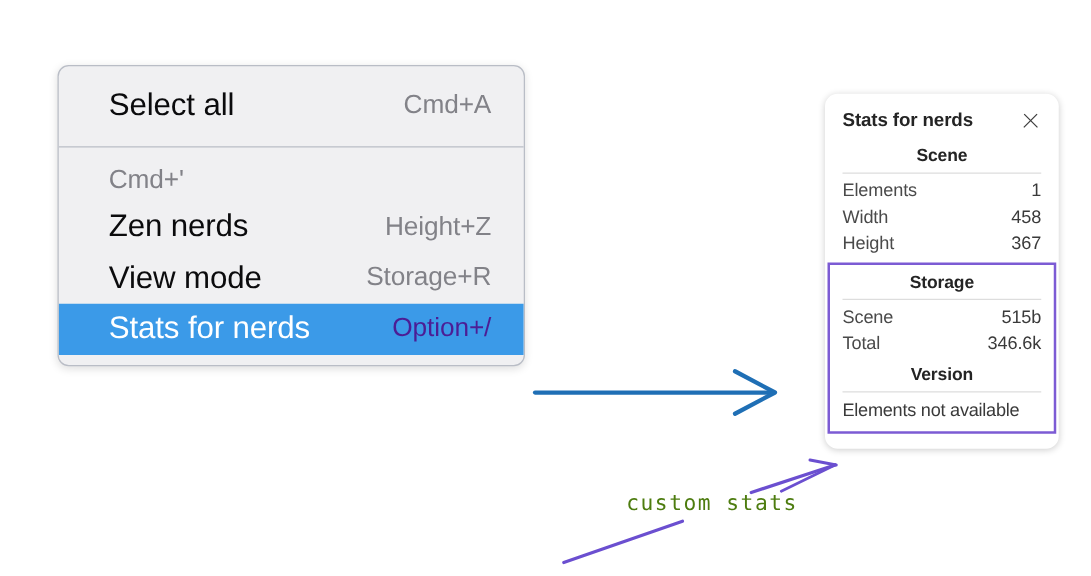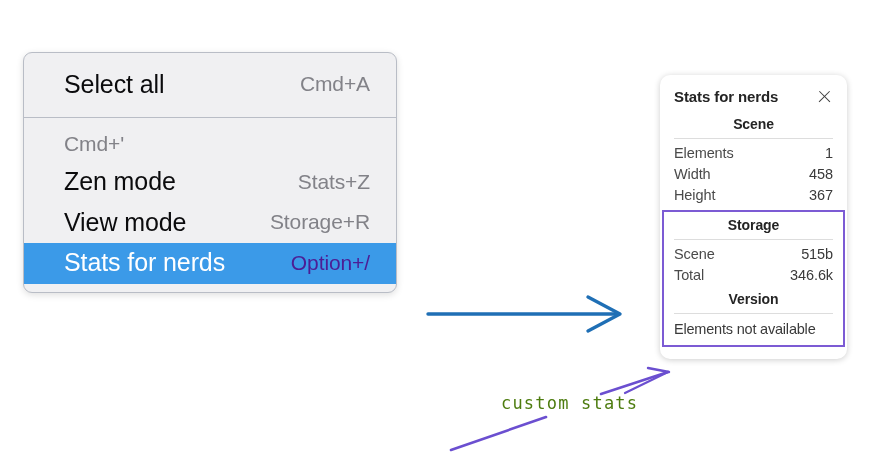--- a/index.html
+++ b/index.html
@@ -12,21 +12,21 @@
     height: 461px;
     position: relative;
     overflow: hidden;
     font-family: "Liberation Sans", sans-serif;
     -webkit-font-smoothing: antialiased;
   }
 
   
   .context-menu {
     position: absolute;
-    left: 23px;
+    left: 46px;
     top: 52px;
     width: 374px;
     background: #f0f0f2;
     border: 1px solid #b9bdc6;
     border-radius: 9px;
     box-shadow: 0 2px 7px rgba(0,0,0,0.13);
     overflow: hidden;
     box-sizing: border-box;
   }
   .menu-group {
@@ -190,22 +190,22 @@
     </div>
   </div>
 
   <div class="menu-sep"></div>
 
   <div class="menu-group">
     <div class="menu-item">
       <span class="menu-shortcut">Cmd+'</span>
     </div>
     <div class="menu-item">
-      <span class="menu-label">Zen mode</span>
-      <span class="menu-shortcut">Stats+Z</span>
+      <span class="menu-label">Zen nerds</span>
+      <span class="menu-shortcut">Height+Z</span>
     </div>
     <div class="menu-item">
       <span class="menu-label">View mode</span>
       <span class="menu-shortcut">Storage+R</span>
     </div>
     <div class="menu-item selected">
       <span class="menu-label">Stats for nerds</span>
       <span class="menu-shortcut">Option+/</span>
     </div>
   </div>

